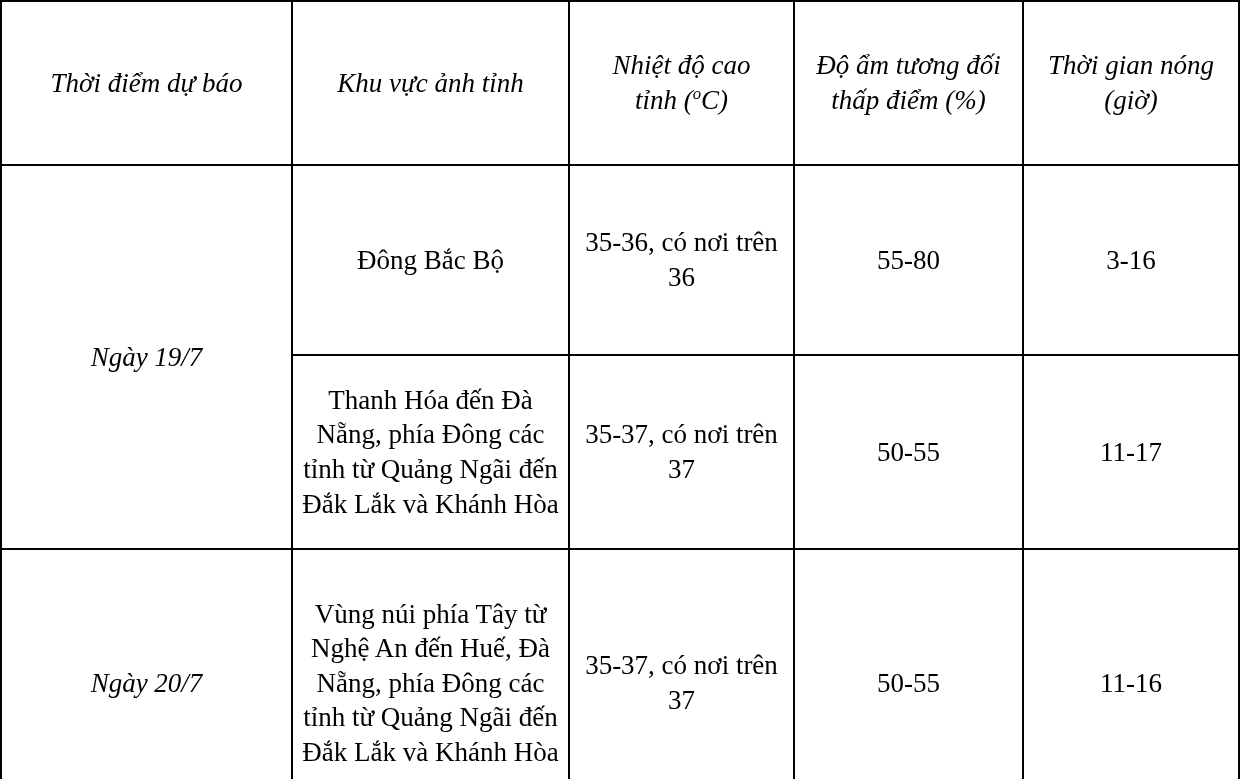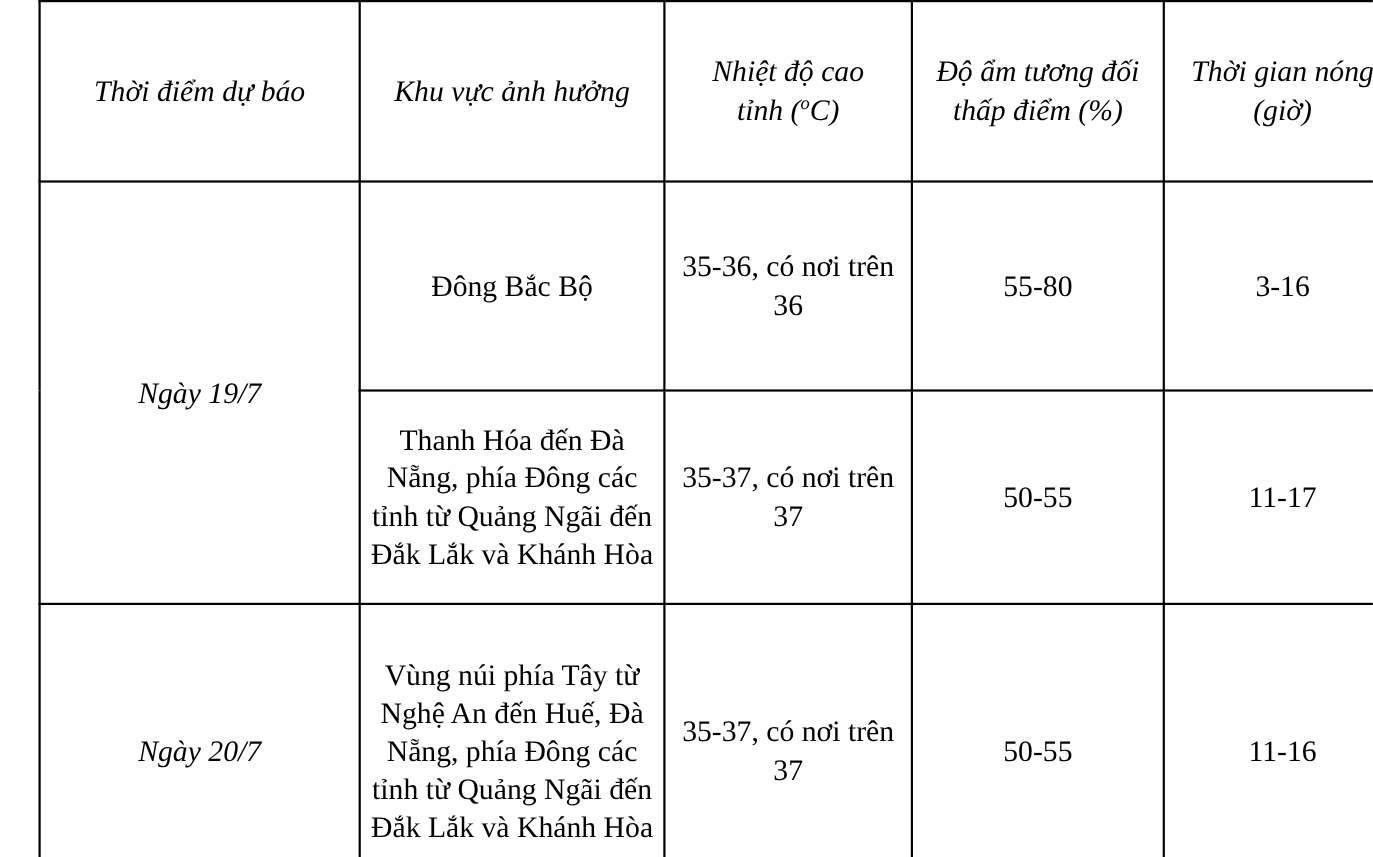--- a/index.html
+++ b/index.html
@@ -12,21 +12,20 @@
     height: 779px;
     font-family: "Liberation Serif", serif;
     color: #000000;
     overflow: hidden;
   }
   .sheet {
     width: 1248px;
     height: 725px;
     position: relative;
     box-sizing: border-box;
-    padding-left: 35px;
   }
   table.forecast-table {
     border-collapse: collapse;
     table-layout: fixed;
     width: 1240px;
     margin: 0;
     border: 2px solid #000;
   }
   table.forecast-table td,
   table.forecast-table th {
@@ -72,21 +71,21 @@
     <colgroup>
       <col class="c1">
       <col class="c2">
       <col class="c3">
       <col class="c4">
       <col class="c5">
     </colgroup>
     <thead>
       <tr class="head-row">
         <th>Thời điểm dự báo</th>
-        <th>Khu vực ảnh hưởng</th>
+        <th>Khu vực ảnh tỉnh</th>
         <th>
           <span>Nhiệt độ cao</span>
           <br>
           <span>tỉnh (</span><span class="sup">o</span><span>C)</span>
         </th>
         <th>Độ ẩm tương đối thấp điểm (%)</th>
         <th>Thời gian nóng (giờ)</th>
       </tr>
     </thead>
     <tbody>

